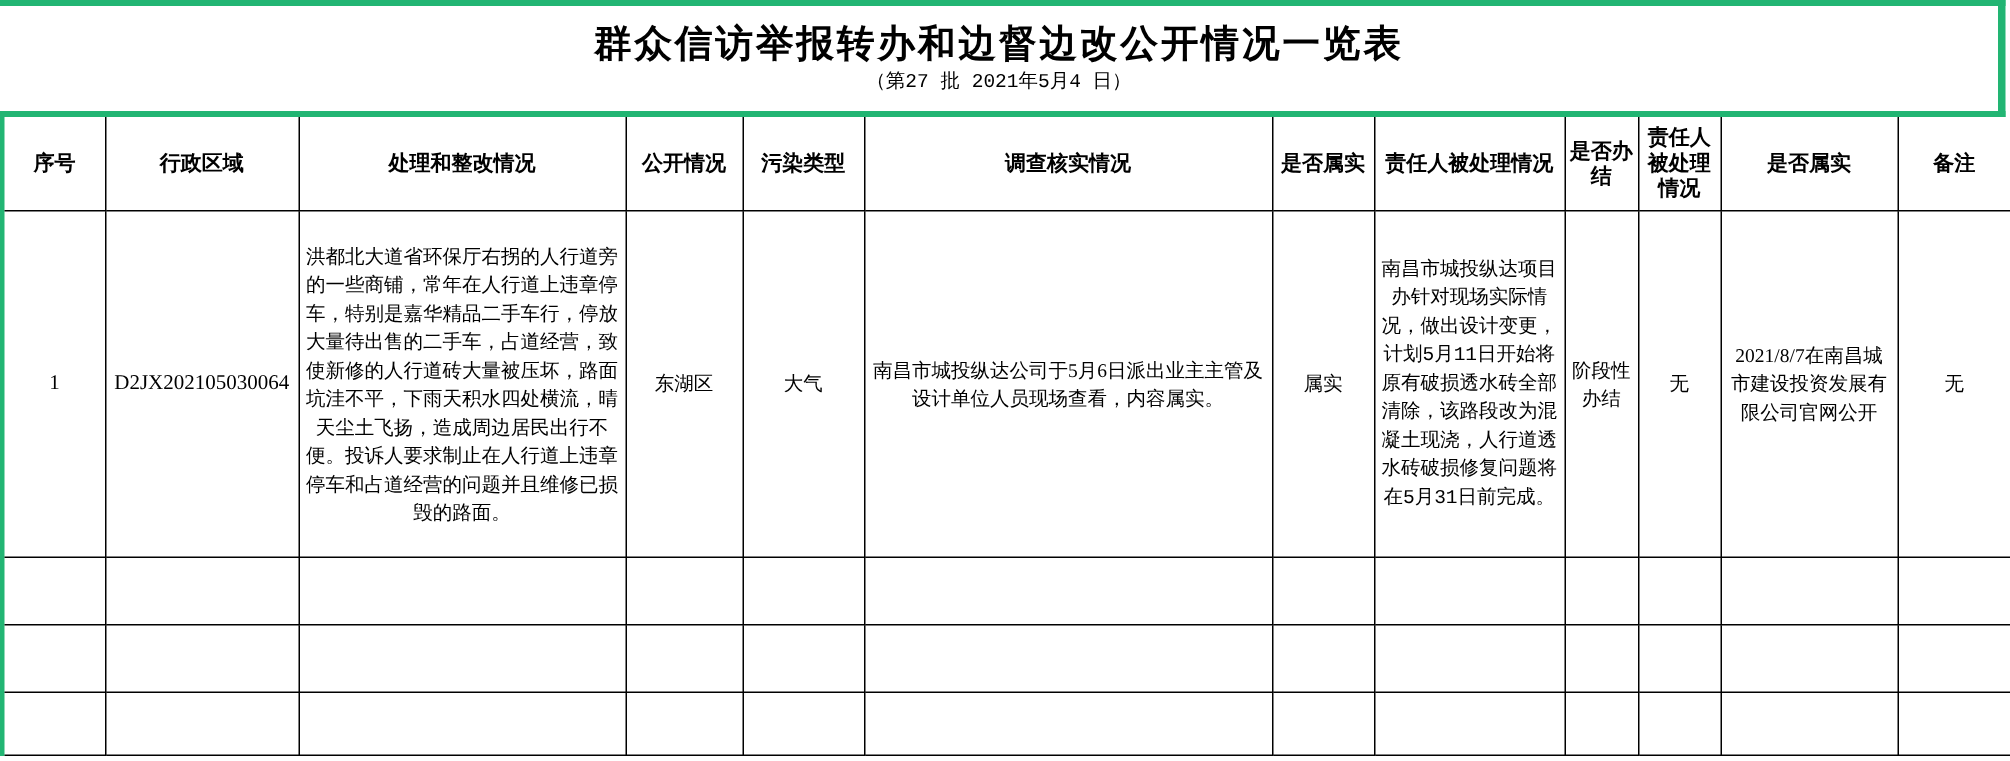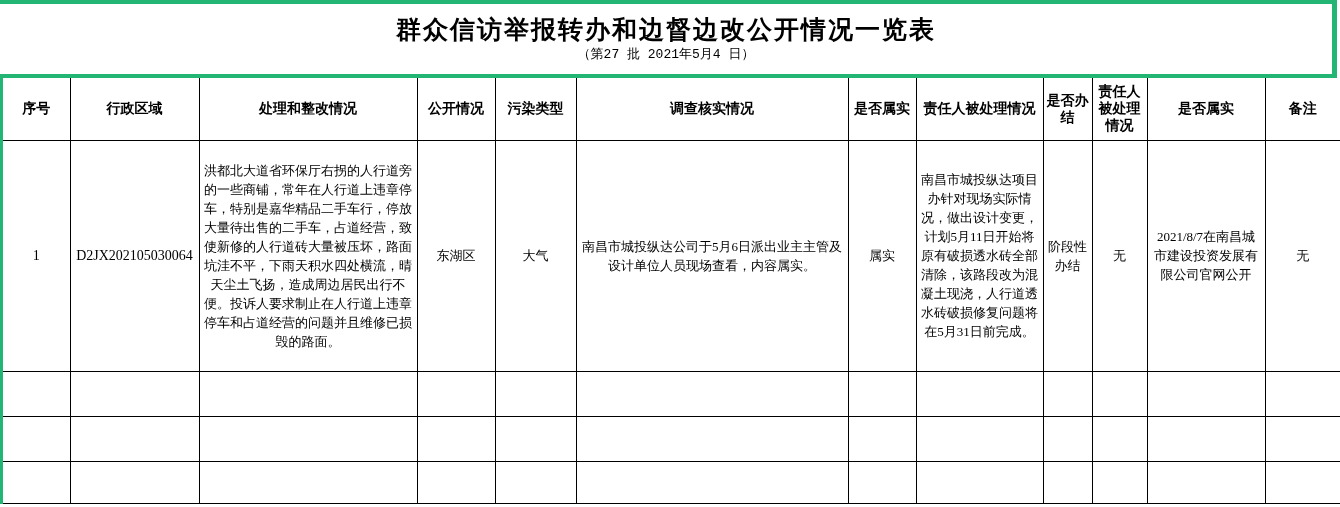--- a/index.html
+++ b/index.html
@@ -65,21 +65,21 @@
     font-family: "Liberation Serif", serif;
     font-size: 13px; line-height: 19px;
   }
   tr.row-header  { height: 62px; }
   tr.row-data    { height: 231px; }
   tr.row-empty-a { height: 45px; }
   tr.row-empty-b { height: 45px; }
   tr.row-empty-c { height: 42px; }
   td.cell-serial-number, td.cell-acceptance-number { font-size: 14px; }
   td.cell-problem-details { padding: 16px 4px; }
-  td.cell-handling { padding: 0 4px; }
+  td.cell-handling { padding: 0 4px; font-family: Liberation Mono, monospace; }
 </style>
 </head>
 <body>
 
 <div class="title-block">
   <div class="report-title">群众信访举报转办和边督边改公开情况一览表</div>
   <div class="report-subtitle">（第27 批 2021年5月4 日）</div>
 </div>
 
 <div class="table-wrap">

